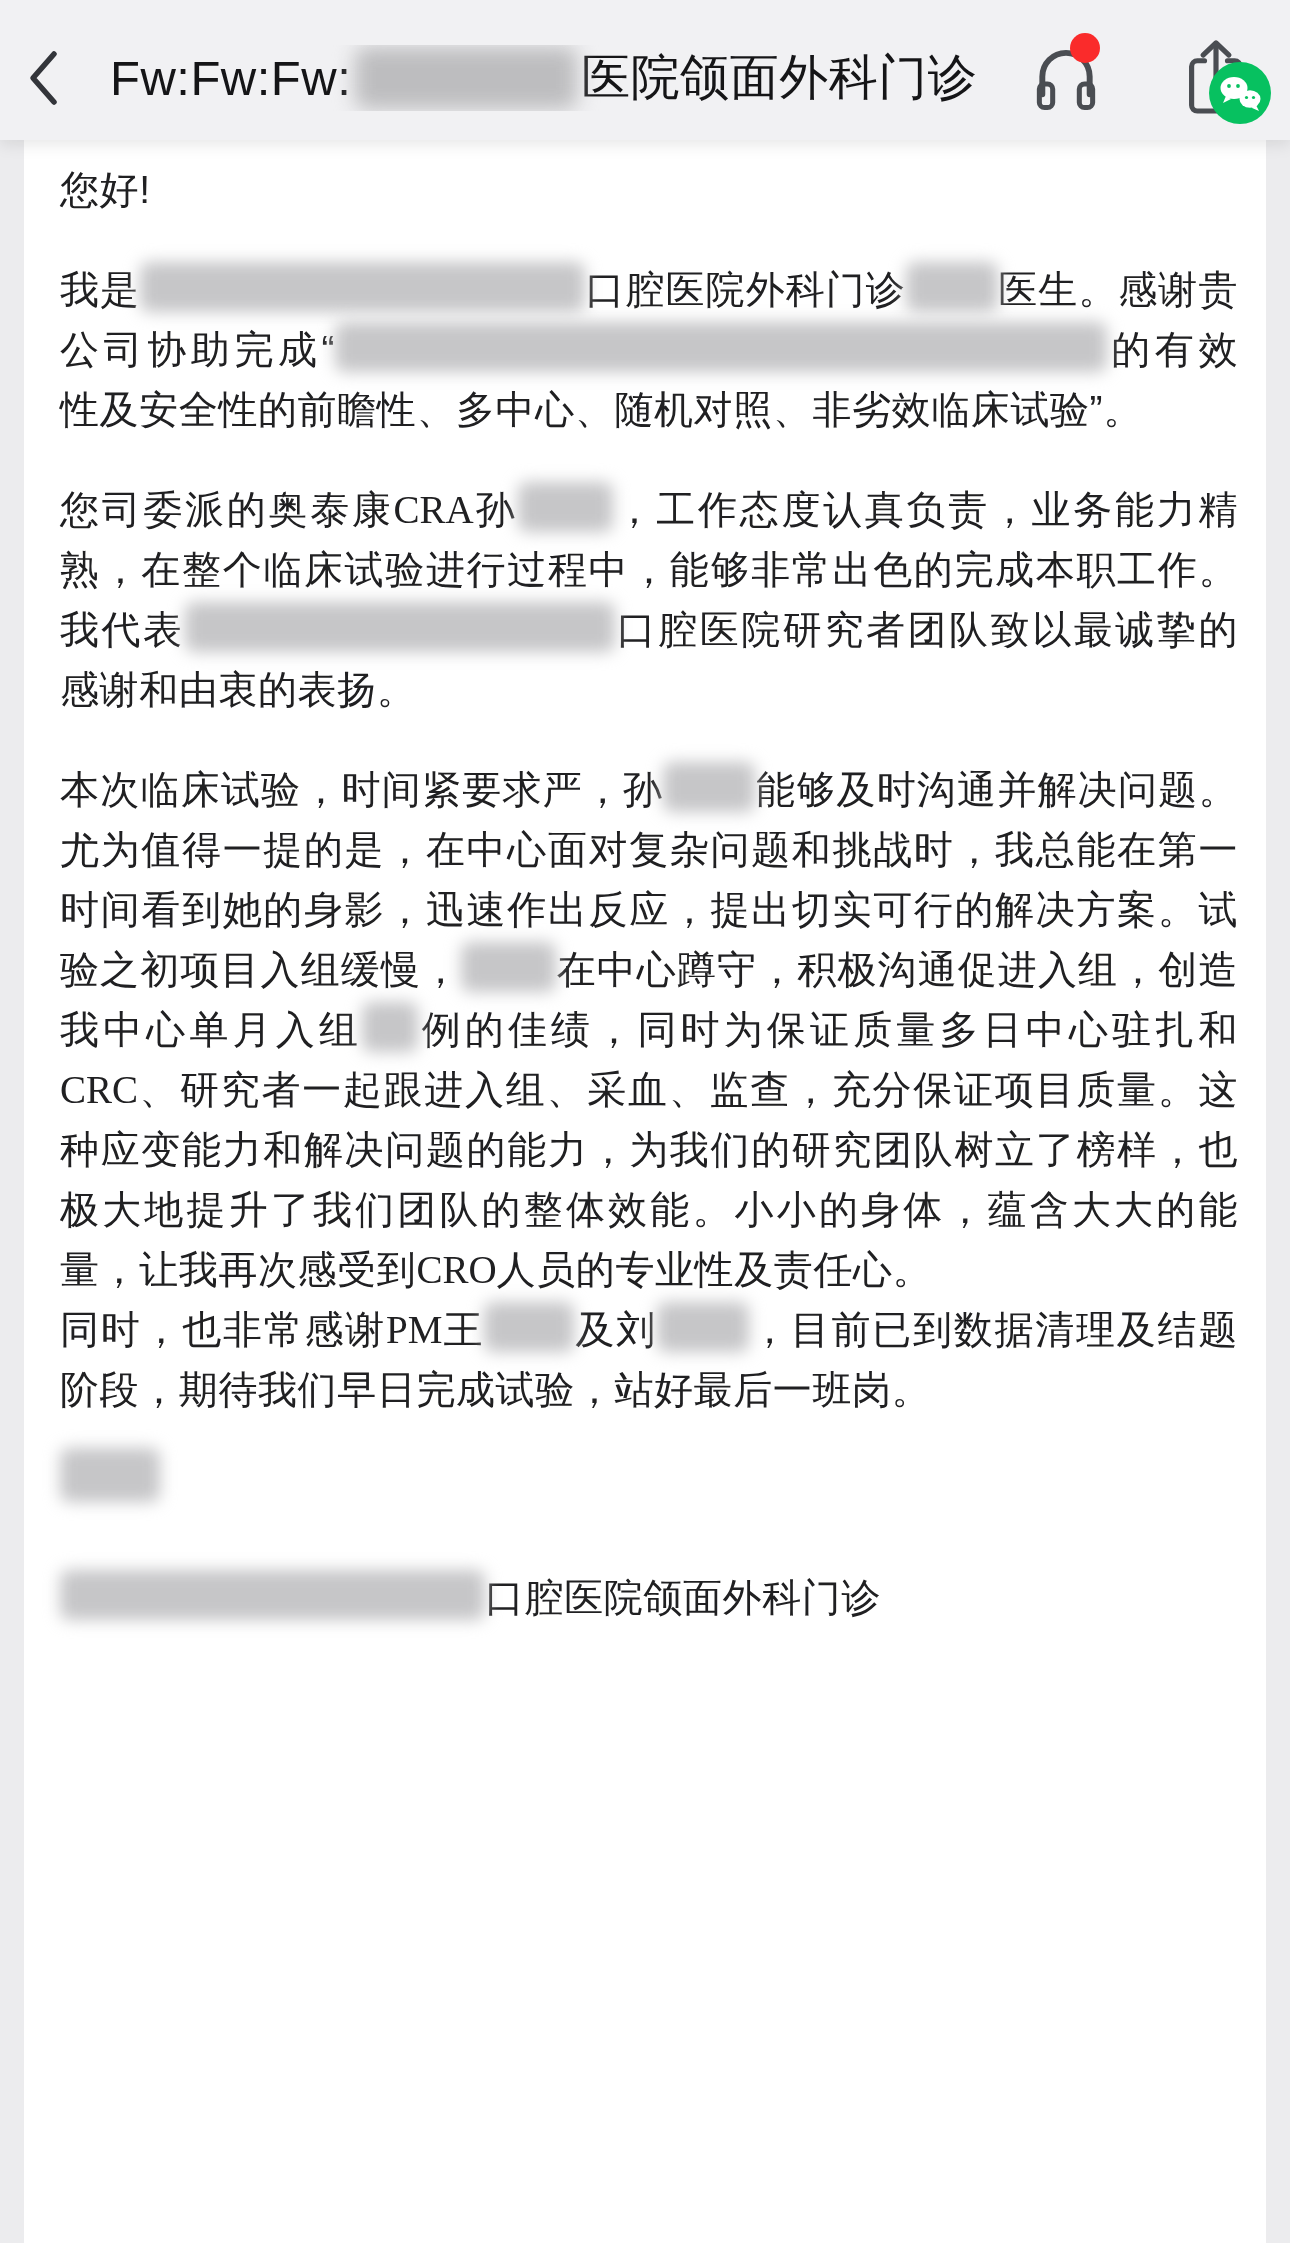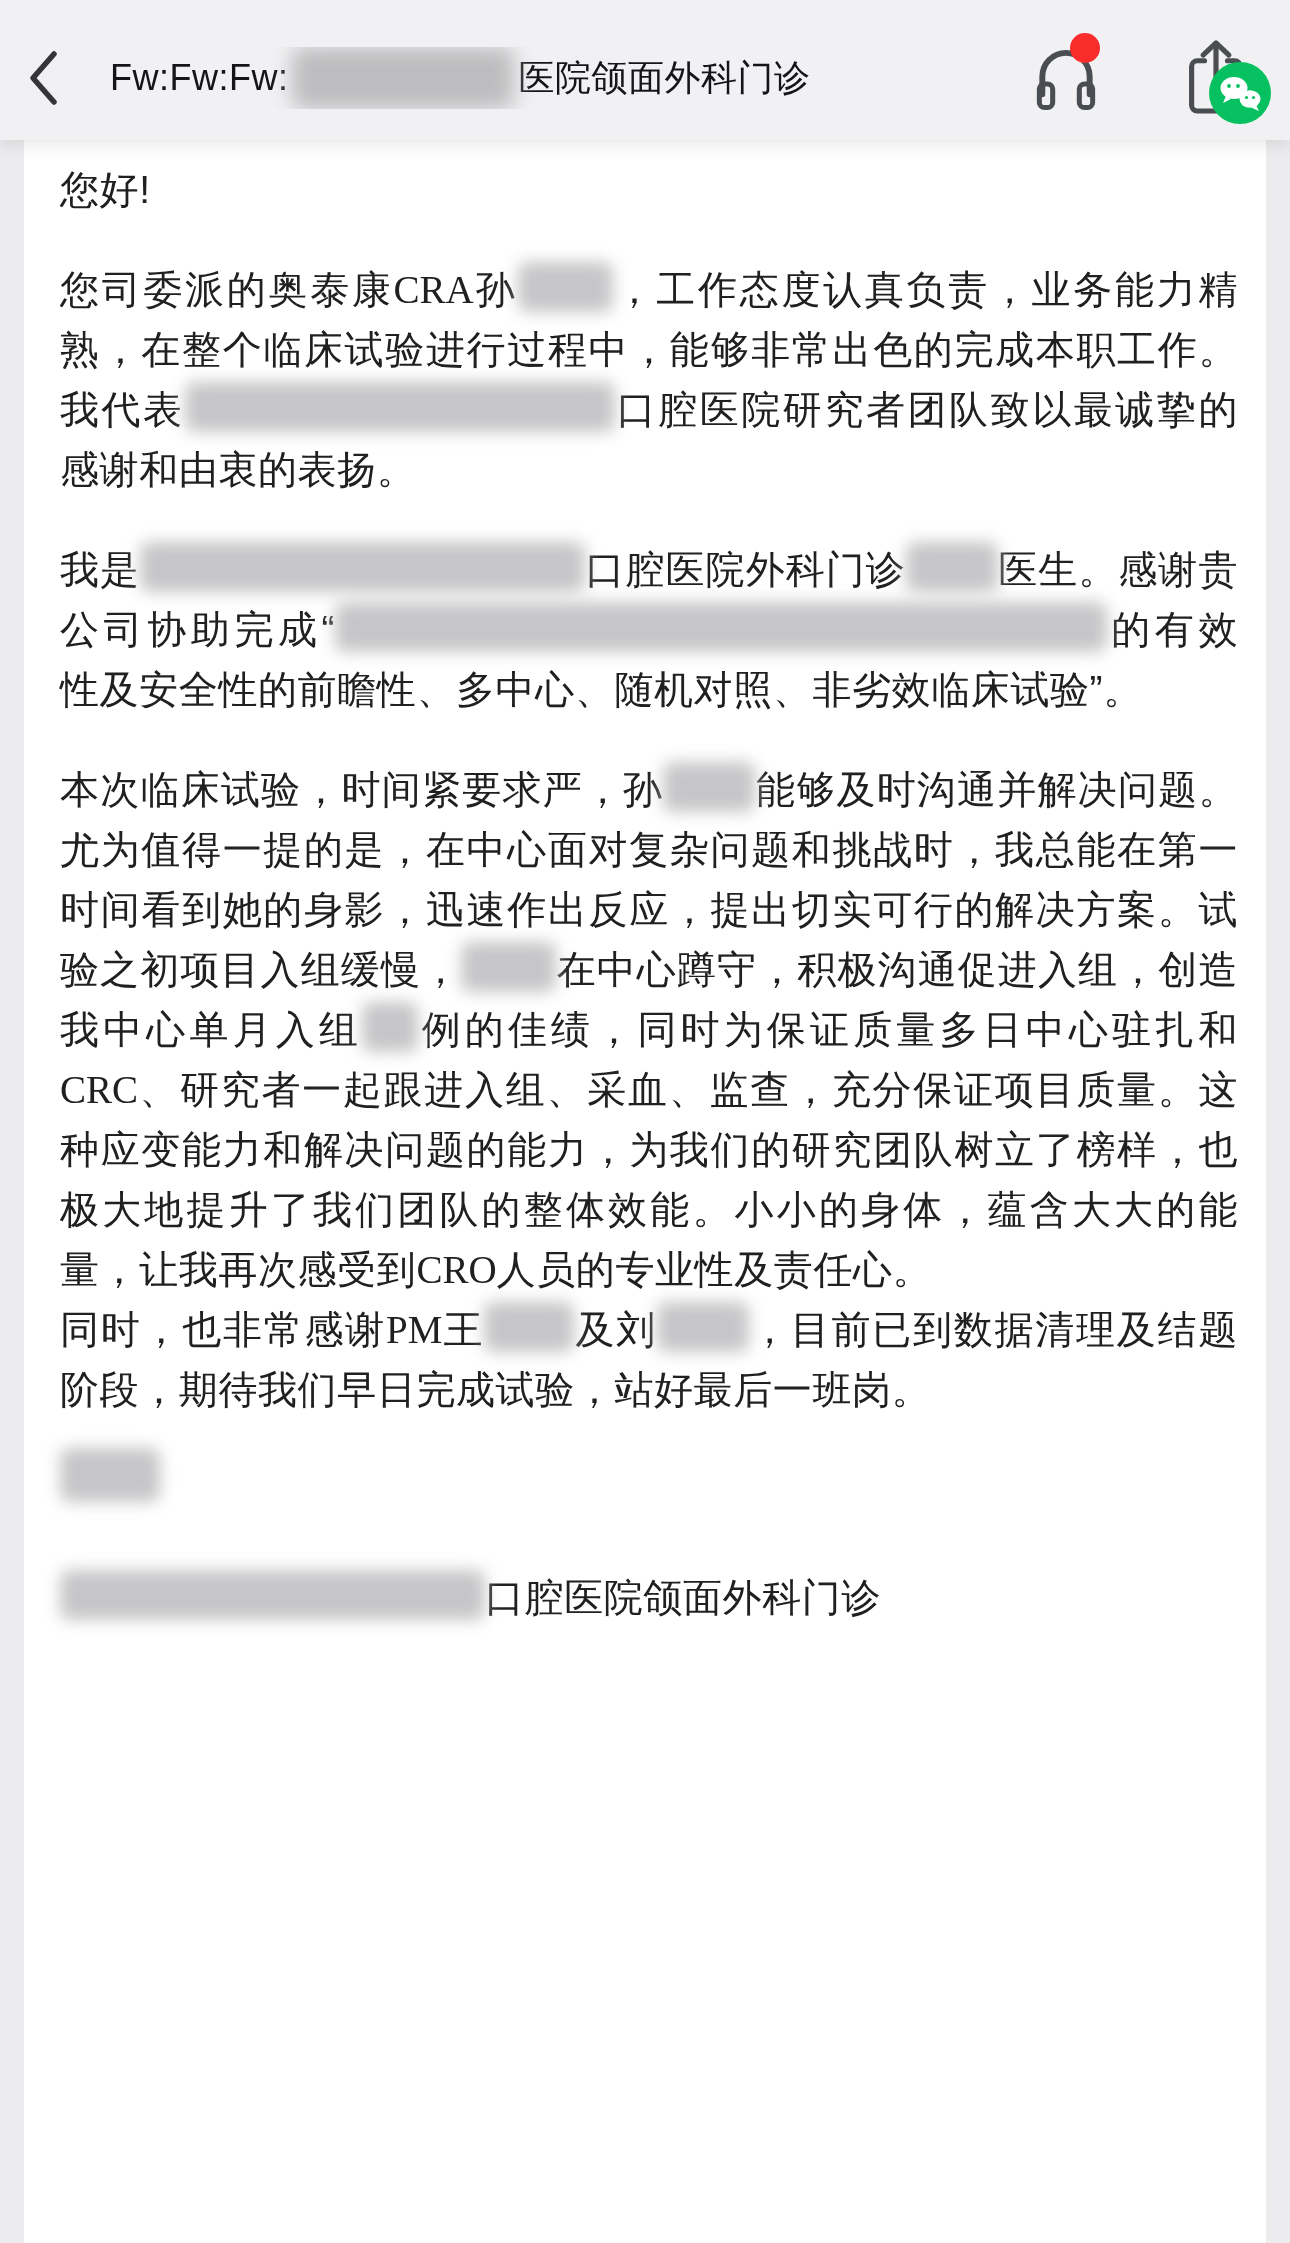--- a/index.html
+++ b/index.html
@@ -27,21 +27,21 @@
   header{
     height:140px;background:var(--header-bg);
     display:flex;align-items:center;
     padding:16px 34px 0 28px;
     position:relative;z-index:3;
     box-shadow:0 4px 16px rgba(0,0,0,.10);
   }
   .back-btn{width:56px;height:64px;display:flex;align-items:center;justify-content:flex-start;cursor:pointer;flex:0 0 auto;}
   .title{
     flex:1 1 auto;display:flex;align-items:center;
-    font-size:36px;font-weight:500;color:var(--title-text);
+    font-size:49px;font-weight:500;color:var(--title-text);
     white-space:nowrap;overflow:hidden;margin-left:26px;
     letter-spacing:0.5px;
   }
   .title-redact{
     display:inline-block;background:#BDBDBF;filter:blur(10px);
     border-radius:10px;margin:0 4px;flex:0 0 auto;
   }
   .icon-btn{position:relative;width:80px;height:90px;display:flex;align-items:center;justify-content:center;cursor:pointer;flex:0 0 auto;}
   .icon-btn.listen{margin-right:70px;}
   .notif-dot{
@@ -114,22 +114,22 @@
         <path d="M48 44 l3 6 -7.5 -3.2 z" fill="#FFFFFF"></path>
         <circle cx="38.5" cy="36.5" r="1.6" fill="#07C160"></circle>
         <circle cx="45.5" cy="36.5" r="1.6" fill="#07C160"></circle>
       </svg>
     </div>
   </header>
 
   <main>
     <div class="page" id="letter">
         <p class="para"><span class="run">您好!</span></p>
+        <p class="para gap"><span class="run">我是</span><span class="redact" style="width: 445px;"></span><span class="run">口腔医院外科门诊</span><span class="redact" style="width: 92px;"></span><span class="run">医生。感谢贵公司协助完成“</span><span class="redact" style="width: 772px;"></span><span class="run">的有效性及安全性的前瞻性、多中心、随机对照、非劣效临床试验”。</span></p>
         <p class="para gap"><span class="run">您司委派的奥泰康</span><span class="latin">CRA</span><span class="run">孙</span><span class="redact" style="width: 95px;"></span><span class="run">，工作态度认真负责，业务能力精熟，在整个临床试验进行过程中，能够非常出色的完成本职工作。我代表</span><span class="redact" style="width: 430px;"></span><span class="run">口腔医院研究者团队致以最诚挚的感谢和由衷的表扬。</span></p>
-        <p class="para gap"><span class="run">我是</span><span class="redact" style="width: 445px;"></span><span class="run">口腔医院外科门诊</span><span class="redact" style="width: 92px;"></span><span class="run">医生。感谢贵公司协助完成“</span><span class="redact" style="width: 772px;"></span><span class="run">的有效性及安全性的前瞻性、多中心、随机对照、非劣效临床试验”。</span></p>
         <p class="para gap"><span class="run">本次临床试验，时间紧要求严，孙</span><span class="redact" style="width: 92px;"></span><span class="run">能够及时沟通并解决问题。尤为值得一提的是，在中心面对复杂问题和挑战时，我总能在第一时间看到她的身影，迅速作出反应，提出切实可行的解决方案。试验之初项目入组缓慢，</span><span class="redact" style="width: 95px;"></span><span class="run">在中心蹲守，积极沟通促进入组，创造我中心单月入组</span><span class="redact" style="width: 56px;"></span><span class="run">例的佳绩，同时为保证质量多日中心驻扎和</span><span class="latin">CRC</span><span class="run">、研究者一起跟进入组、采血、监查，充分保证项目质量。这种应变能力和解决问题的能力，为我们的研究团队树立了榜样，也极大地提升了我们团队的整体效能。小小的身体，蕴含大大的能量，让我再次感受到</span><span class="latin">CRO</span><span class="run">人员的专业性及责任心。</span></p>
         <p class="para"><span class="run">同时，也非常感谢</span><span class="latin">PM</span><span class="run">王</span><span class="redact" style="width: 90px;"></span><span class="run">及刘</span><span class="redact" style="width: 92px;"></span><span class="run">，目前已到数据清理及结题阶段，期待我们早日完成试验，站好最后一班岗。</span></p>
         <p class="para signature"><span class="redact" style="width: 100px; height: 54px;"></span></p>
         <p class="para gap footer"><span class="redact" style="width: 425px;"></span><span class="run">口腔医院颌面外科门诊</span></p>
       </div>
   </main>
 
 </div>
 
 </body></html>

